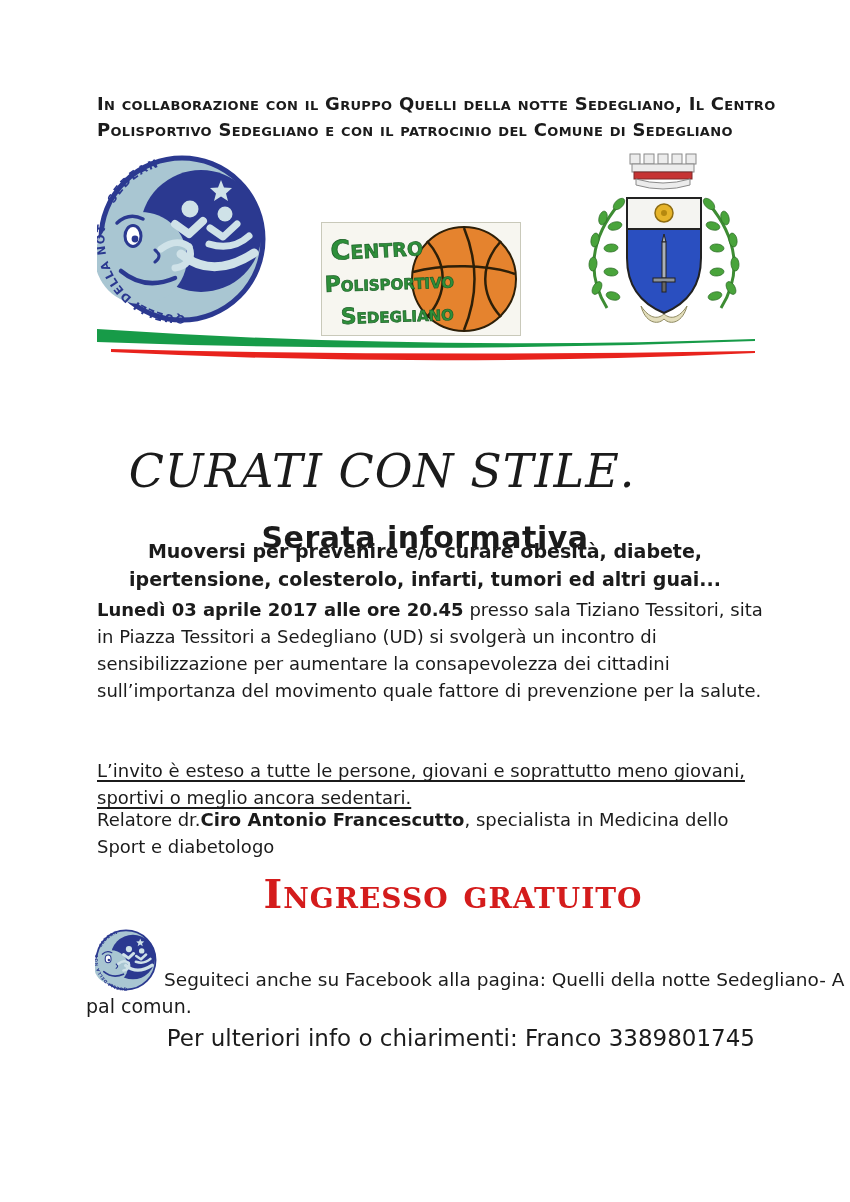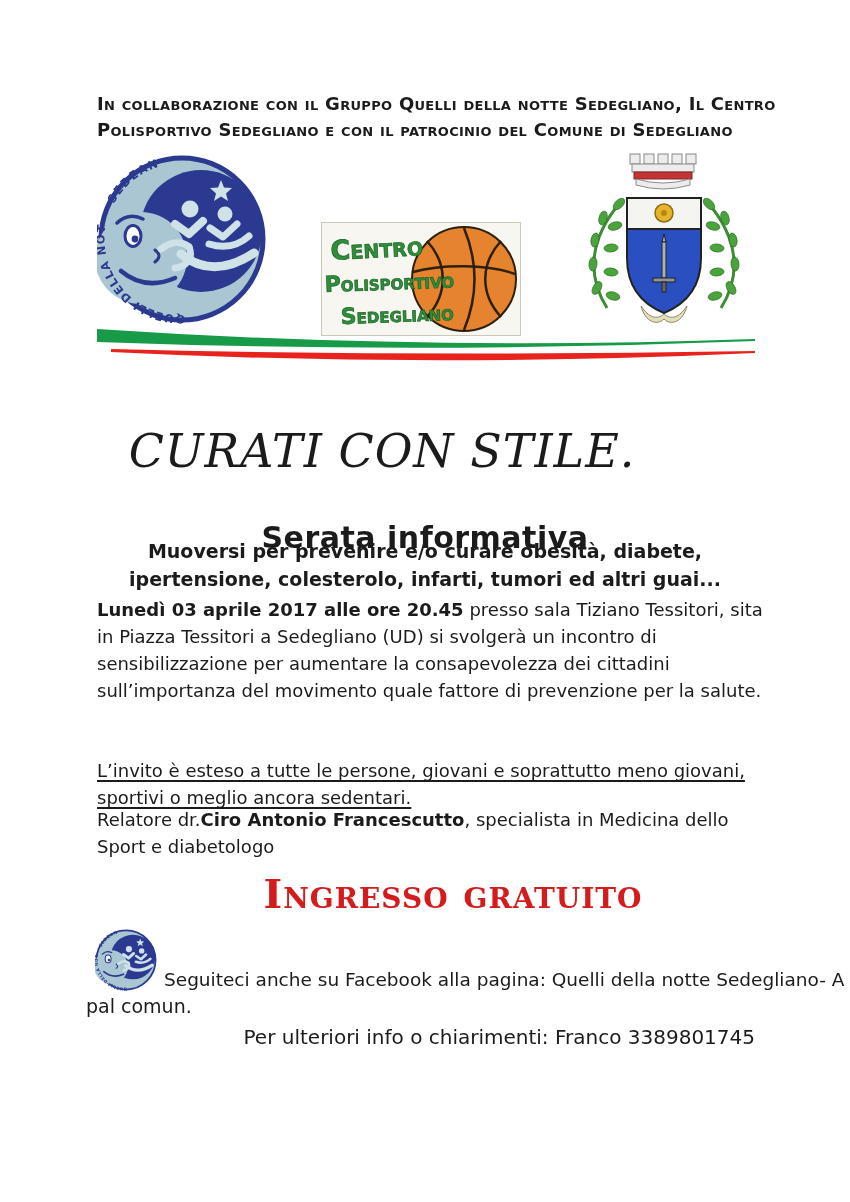--- a/index.html
+++ b/index.html
@@ -7,41 +7,41 @@
         font-family:"DejaVu Sans",sans-serif;color:#1b1b1b;}
 
   .collab{position:absolute;left:97px;top:91px;width:680px;
           font-weight:bold;font-variant:small-caps;font-size:18px;line-height:26px;letter-spacing:.3px;}
 
   .logo-moon{position:absolute;left:96px;top:154px;}
   .logo-centro{position:absolute;left:321px;top:222px;}
   .logo-coat{position:absolute;left:583px;top:146px;}
   .swoosh{position:absolute;left:95px;top:327px;}
 
-  .title{position:absolute;top:424px;left:0;width:764px;text-align:center;
+  .title{position:absolute;top:444px;left:0;width:764px;text-align:center;
          font-family:"DejaVu Serif",serif;font-style:italic;font-size:46px;letter-spacing:1px;}
   .subtitle{position:absolute;top:480px;left:0;width:850px;text-align:center;
             font-size:30px;font-weight:bold;letter-spacing:.5px;margin-top:40px;}
 
   .intro{position:absolute;top:537px;left:75px;width:700px;text-align:center;
          font-weight:bold;font-size:19px;line-height:28px;}
 
   .details{position:absolute;top:596px;left:97px;width:670px;font-size:18px;line-height:27px;}
   .invite{position:absolute;top:731px;left:97px;width:670px;font-size:18px;line-height:27px;
           text-decoration:underline;text-decoration-skip-ink:none;text-decoration-thickness:1.5px;text-underline-offset:3px;margin-top:26px;}
   .speaker{position:absolute;top:806px;left:97px;width:670px;font-size:18px;line-height:27px;}
 
   .free-entry{position:absolute;top:870px;left:0;width:850px;text-align:center;
               font-family:"DejaVu Serif",serif;font-variant:small-caps;font-weight:bold;
               font-size:40px;color:#d41c1c;letter-spacing:1px;padding-left:28px;}
 
   .footer-logo{position:absolute;left:95px;top:929px;}
   .fb-line1{position:absolute;left:164px;top:969px;font-size:18.5px;white-space:nowrap;}
   .fb-line2{position:absolute;left:86px;top:995px;font-size:19px;white-space:nowrap;}
-  .info-line{position:absolute;left:97px;top:1025px;width:658px;text-align:right;font-size:20px;}
+  .info-line{position:absolute;left:97px;top:1025px;width:658px;text-align:right;font-size:23px;}
 
   svg text{font-family:"DejaVu Sans",sans-serif;}
 </style>
 </head>
 <body>
 
 <div class="page">
 
   <svg width="0" height="0" style="position:absolute" aria-hidden="true">
     <symbol id="moon-logo" viewBox="0 0 170 170">

